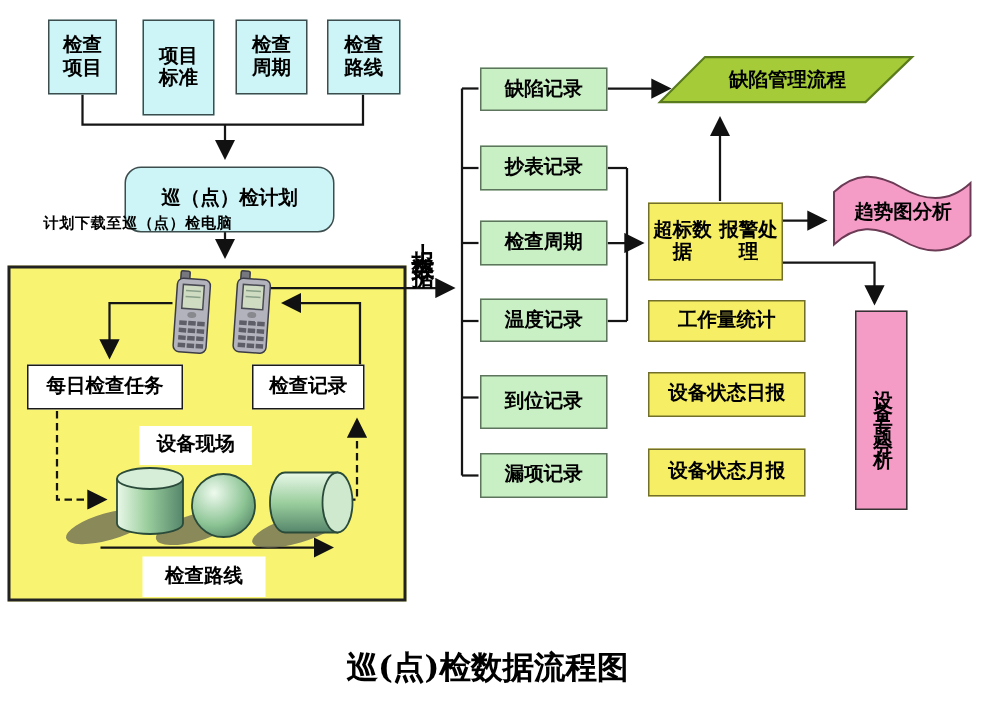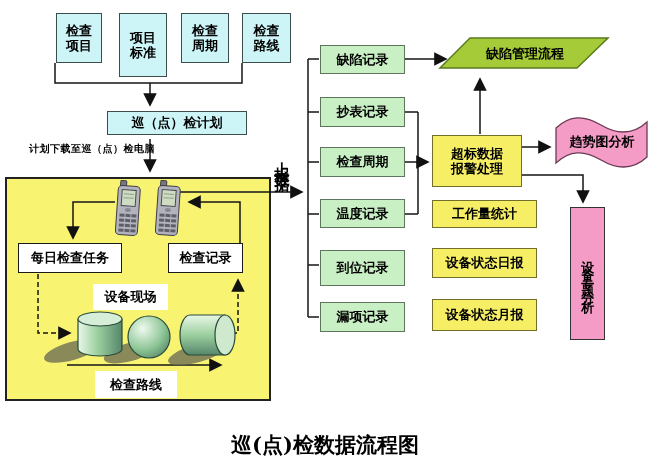--- a/index.html
+++ b/index.html
@@ -4,21 +4,21 @@
 <style>
   html,body{margin:0;padding:0;background:#fff;}
   .canvas{position:relative;width:660px;height:470px;background:#ffffff;overflow:hidden;
           font-family:"DejaVu Sans",sans-serif;color:#000;}
   svg.layer{position:absolute;left:0;top:0;z-index:1;}
   .container{position:absolute;left:5px;top:177px;width:266px;height:224px;
              background:#f8f472;border:2px solid #222;z-index:0;box-sizing:border-box;}
   .node{position:absolute;display:flex;align-items:center;justify-content:center;
         border:1px solid #3d4d4d;box-sizing:border-box;z-index:2;
         font-size:13px;font-weight:bold;text-align:center;line-height:1.18;}
-  .cyan{background:#cdf5f7;margin-left:24px;}
+  .cyan{background:#cdf5f7;}
   .green{background:#c9efc4;border-color:#5c755c;}
   .yellow{background:#f6ef65;border-color:#716f2a;}
   .whitebox{background:#ffffff;border-color:#1a1a1a;}
   .plain{background:#ffffff;border:none;}
   .pinkbox{background:#f59cc6;border-color:#333;}
   .w2{display:inline-block;width:28px;}
   .note{position:absolute;z-index:2;font-weight:bold;font-size:10px;letter-spacing:0.5px;
         font-family:"DejaVu Serif",serif;white-space:nowrap;}
   .vtext{writing-mode:vertical-rl;text-orientation:upright;}
   .upload{position:absolute;left:272px;top:150px;z-index:2;font-size:15px;font-weight:bold;
@@ -147,21 +147,21 @@
   <div class="node cyan" style="left:95px;top:13px;width:48px;height:64px;">
       <span class="w2">项目标准</span>
     </div>
   <div class="node cyan" style="left:157px;top:13px;width:48px;height:50px;">
       <span class="w2">检查周期</span>
     </div>
   <div class="node cyan" style="left:218px;top:13px;width:49px;height:50px;">
       <span class="w2">检查路线</span>
     </div>
 
-  <div class="node cyan" style="left:83px;top:111px;width:140px;height:24px;">
+  <div class="node cyan" style="left:83px;top:111px;width:140px;height:44px;border-radius:11px;">
       <span>巡（点）检计划</span>
     </div>
   <div class="note" style="left:29px;top:142px;">计划下载至巡（点）检电脑</div>
 
   <div class="node whitebox" style="left:18px;top:243px;width:104px;height:30px;">
       <span>每日检查任务</span>
     </div>
   <div class="node plain" style="left:93px;top:284px;width:75px;height:26px;">
       <span>设备现场</span>
     </div>
@@ -190,21 +190,21 @@
       <span>到位记录</span>
     </div>
   <div class="node green" style="left:320px;top:302px;width:85px;height:30px;">
       <span>漏项记录</span>
     </div>
 
   <div class="node plain" style="left:455px;top:42px;width:140px;height:24px;background:transparent;">
       <span>缺陷管理流程</span>
     </div>
 
-  <div class="node yellow" style="left:432px;top:135px;width:90px;height:52px;flex-direction:column;">
+  <div class="node yellow" style="left:432px;top:135px;width:90px;height:52px;flex-direction:row;">
     <span>超标数据</span>
     <span>报警处理</span>
   </div>
 
   <div class="node plain" style="left:560px;top:131px;width:84px;height:22px;background:transparent;">
       <span>趋势图分析</span>
     </div>
 
   <div class="node yellow" style="left:432px;top:200px;width:105px;height:28px;">
       <span>工作量统计</span>

